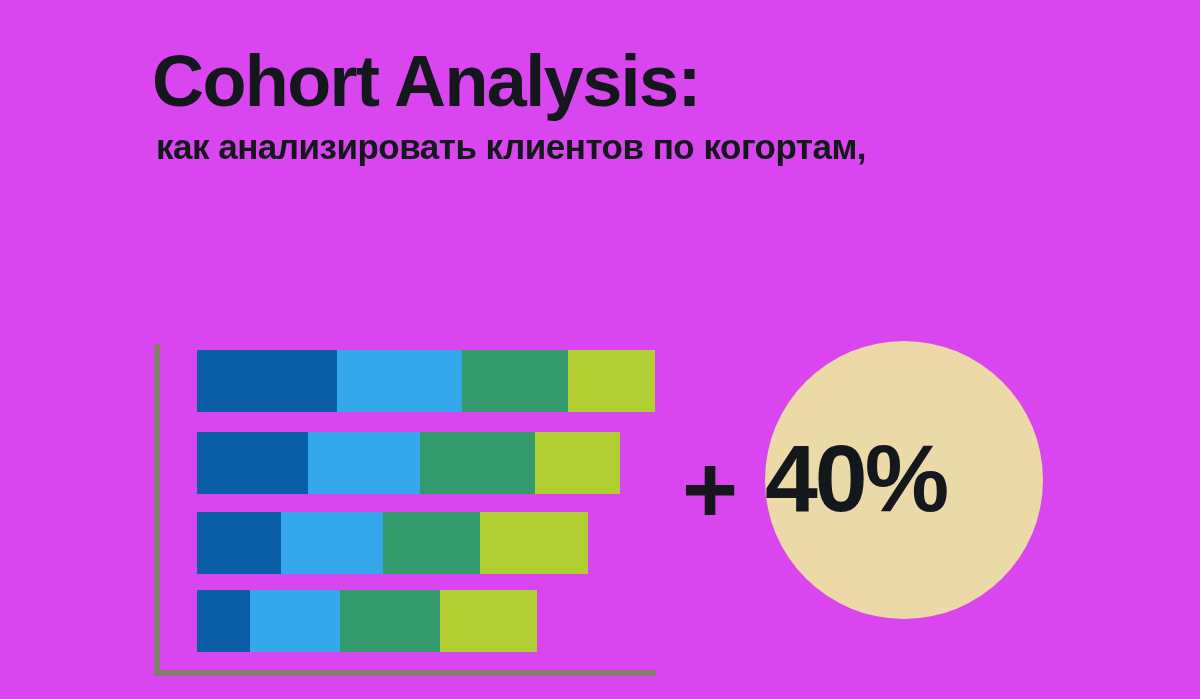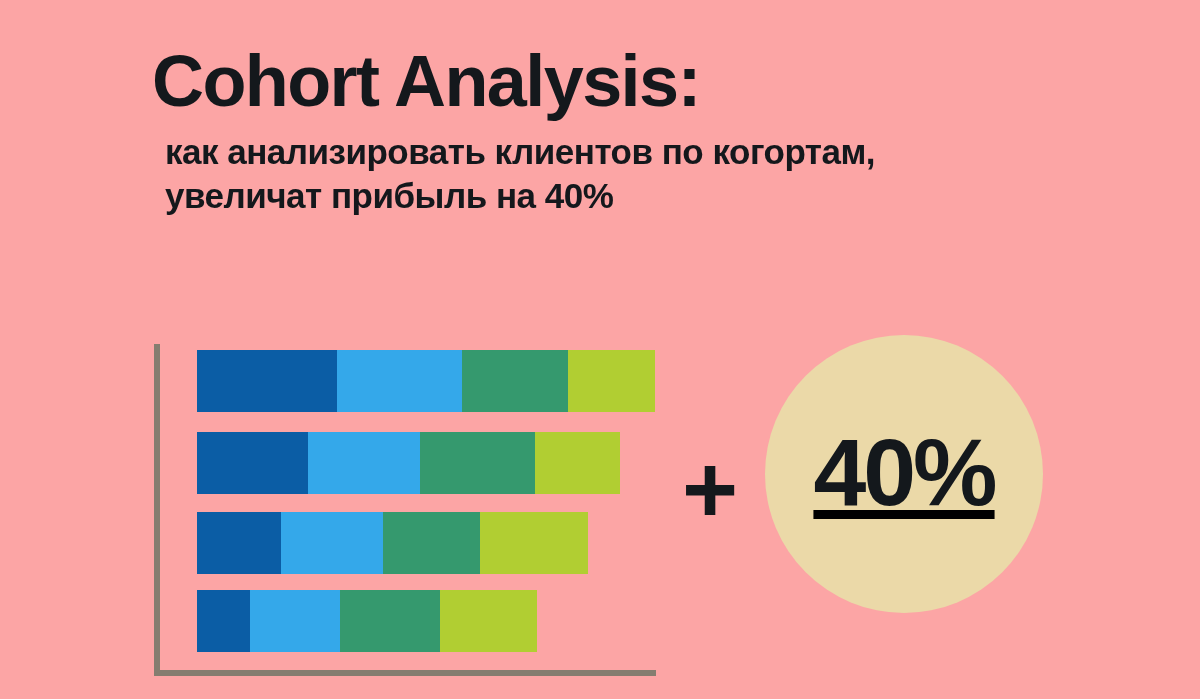--- a/index.html
+++ b/index.html
@@ -10,21 +10,21 @@
     width: 1200px;
     height: 699px;
     overflow: hidden;
     font-family: "Liberation Sans", "DejaVu Sans", sans-serif;
   }
 
   #poster {
     position: relative;
     width: 1200px;
     height: 699px;
-    background: #fca5a5;
+    background: #d946ef;
     overflow: hidden;
   }
 
   
   #text-block {
     position: absolute;
     left: 152px;
     top: 46px;
     width: 860px;
   }
@@ -39,21 +39,21 @@
     white-space: nowrap;
     font-stretch: condensed;
   }
 
   #subheadline {
     font-size: 35px;
     font-weight: 700;
     line-height: 1.26;
     letter-spacing: -0.5px;
     color: #14181c;
-    margin: 13px;
+    margin: 4px;
   }
   .sub-line { display: block; white-space: nowrap; }
 
   
   #chart {
     position: absolute;
     left: 150px;
     top: 340px;
     width: 520px;
     height: 336px;
@@ -103,29 +103,28 @@
     font-size: 96px;
     font-weight: 700;
     line-height: 1;
     color: #14181c;
     letter-spacing: 0;
   }
 
   #badge-circle {
     position: absolute;
     left: 100px;
-    top: 5px;
+    top: 11px;
     width: 278px;
     height: 278px;
     border-radius: 50%;
     background: #ebd9a8;
     display: flex;
     align-items: center;
-    justify-content: center;
-    text-decoration: underline;
+    justify-content: flex-start;
   }
 
   #badge-value {
     font-size: 95px;
     font-weight: 700;
     color: #14181c;
     letter-spacing: -3px;
     line-height: 1;
     transform: translateY(-2px);
     white-space: nowrap;
@@ -133,21 +132,20 @@
 </style>
 </head>
 <body>
 
 <div id="poster">
 
   <div id="text-block">
     <h1 id="headline">Cohort Analysis:</h1>
     <div id="subheadline">
       <span class="sub-line">как анализировать клиентов по когортам,</span>
-      <span class="sub-line">увеличат прибыль на 40%</span>
     </div>
   </div>
 
   <div id="chart">
     <div id="axis-y"></div>
     <div id="axis-x"></div>
     <div class="bar-row" id="bar-row-0">
         <div class="seg" style="width: 140px; background: rgb(11, 93, 165);"></div>
         <div class="seg" style="width: 125px; background: rgb(52, 168, 234);"></div>
         <div class="seg" style="width: 106px; background: rgb(53, 153, 110);"></div>

